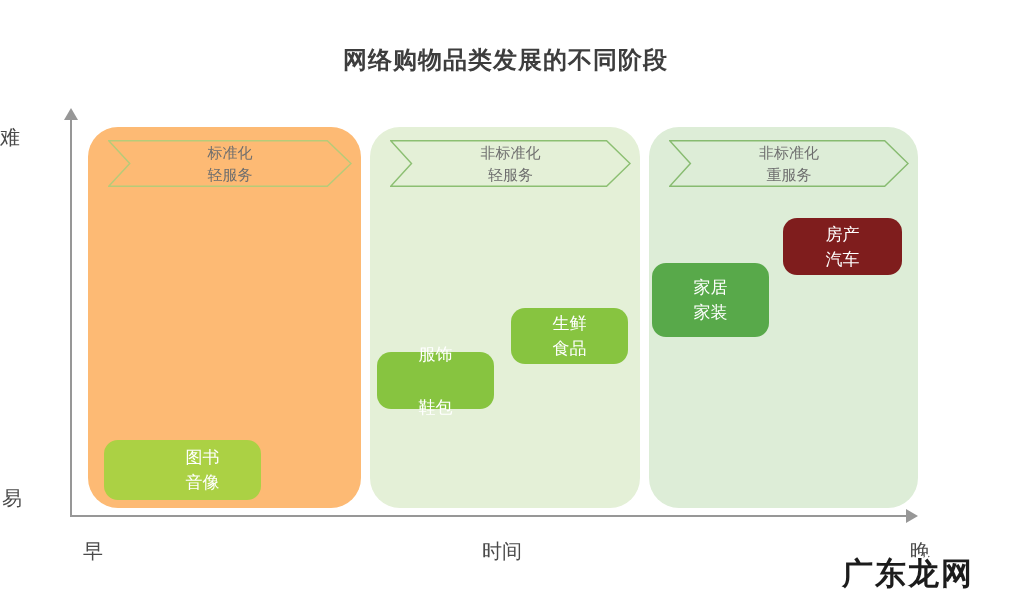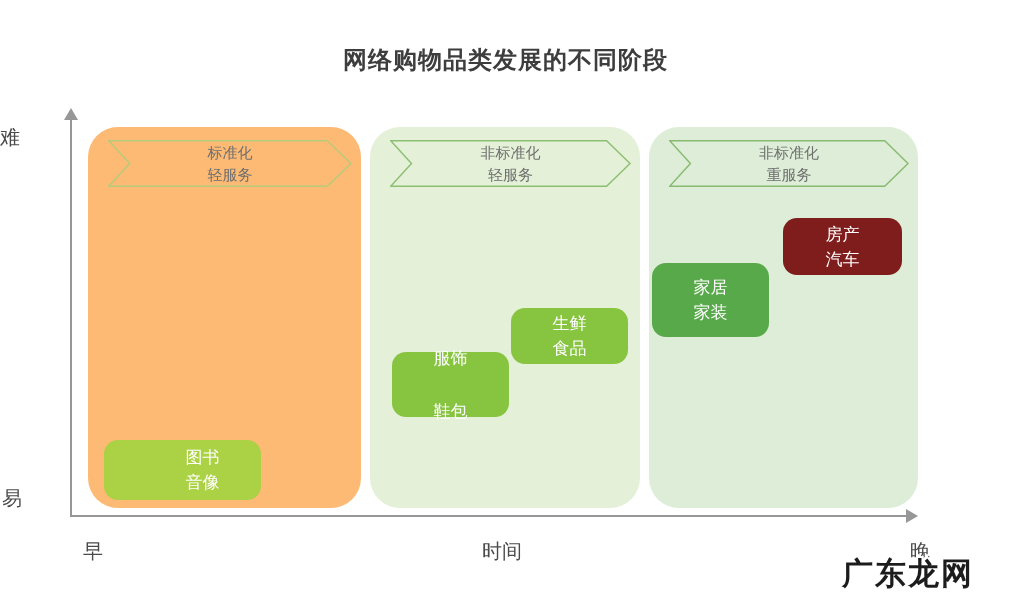--- a/index.html
+++ b/index.html
@@ -30,21 +30,21 @@
   .banner{position:absolute;left:20px;right:9px;top:13px;height:47px;}
   .banner svg{position:absolute;left:0;top:0;width:100%;height:100%;}
   .banner-text{position:absolute;left:0;top:0;width:100%;height:100%;
       display:flex;flex-direction:column;align-items:center;justify-content:center;
       font-size:15px;line-height:22px;color:#6e6e6e;}
   
   .box{position:absolute;border-radius:14px;color:#ffffff;font-size:17px;line-height:25px;
        font-weight:500;display:flex;flex-direction:column;align-items:center;justify-content:center;}
   .box-book   {left:16px; top:313px;width:117px;height:60px;}
   .box-daily  {left:150px;top:270px;width:119px;height:57px;}
-  .box-cloth  {left:22px;  top:225px;width:117px;height:65px;gap:28px;}
+  .box-cloth  {left:7px;  top:225px;width:117px;height:57px;gap:28px;}
   .box-fresh  {left:141px;top:181px;width:117px;height:56px;}
   .box-home   {left:3px;  top:136px;width:117px;height:74px;}
   .box-estate {left:134px;top:91px; width:119px;height:57px;}
   
   .watermark{position:absolute;left:842px;top:553px;font-size:31px;font-weight:bold;
      letter-spacing:2px;color:#1c1c1c;
      text-shadow:-2px 0 0 #fff,2px 0 0 #fff,0 -2px 0 #fff,0 2px 0 #fff,
                  -2px -2px 0 #fff,2px 2px 0 #fff,-2px 2px 0 #fff,2px -2px 0 #fff;}
 </style>
 </head>

